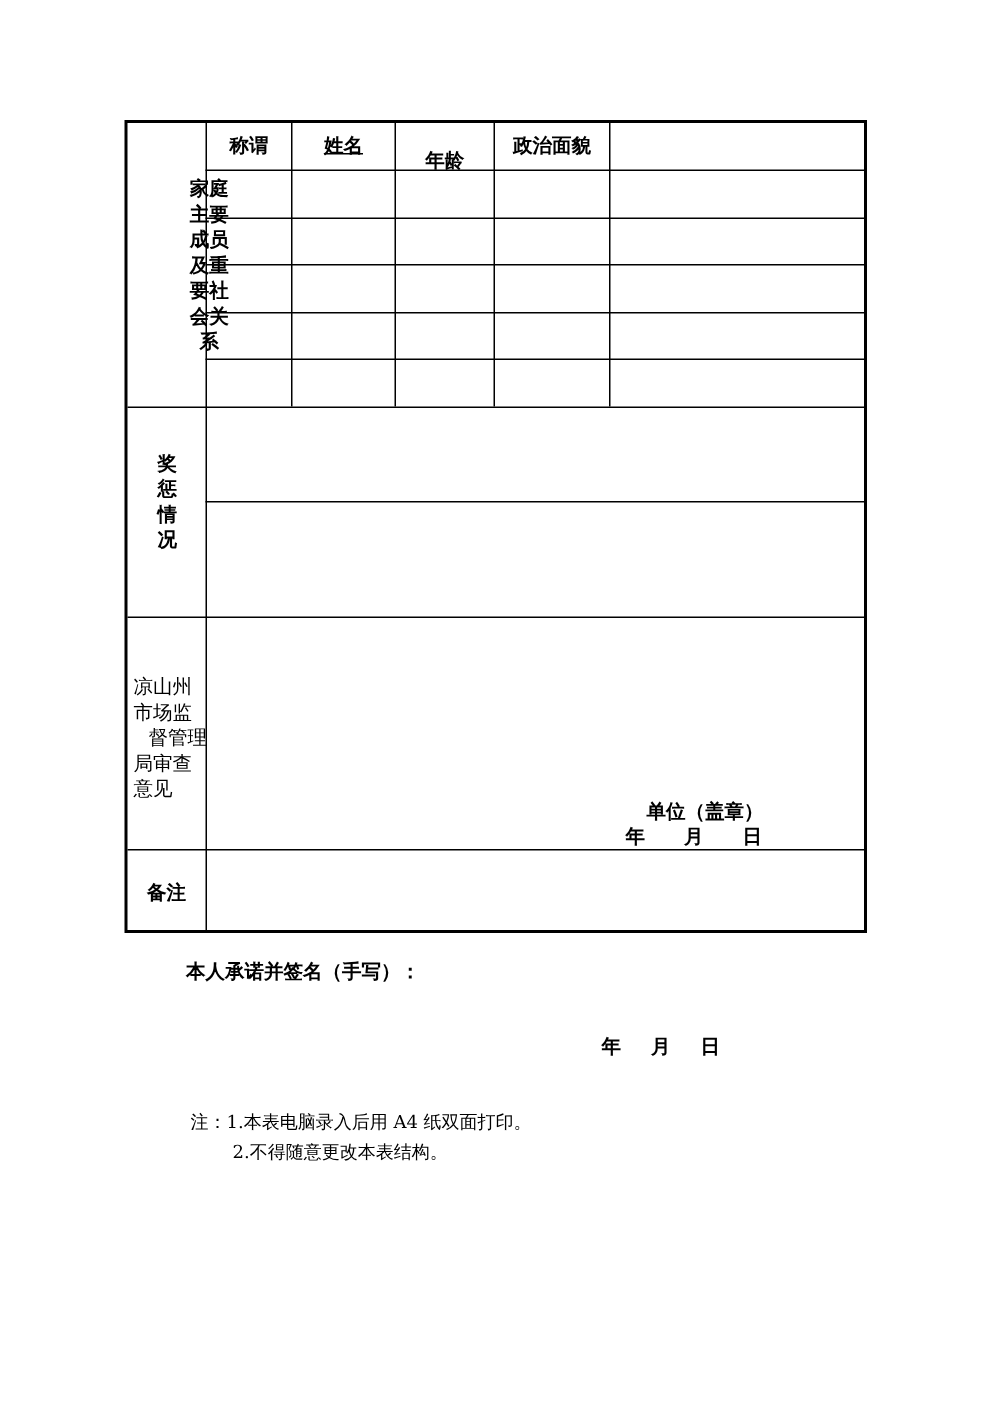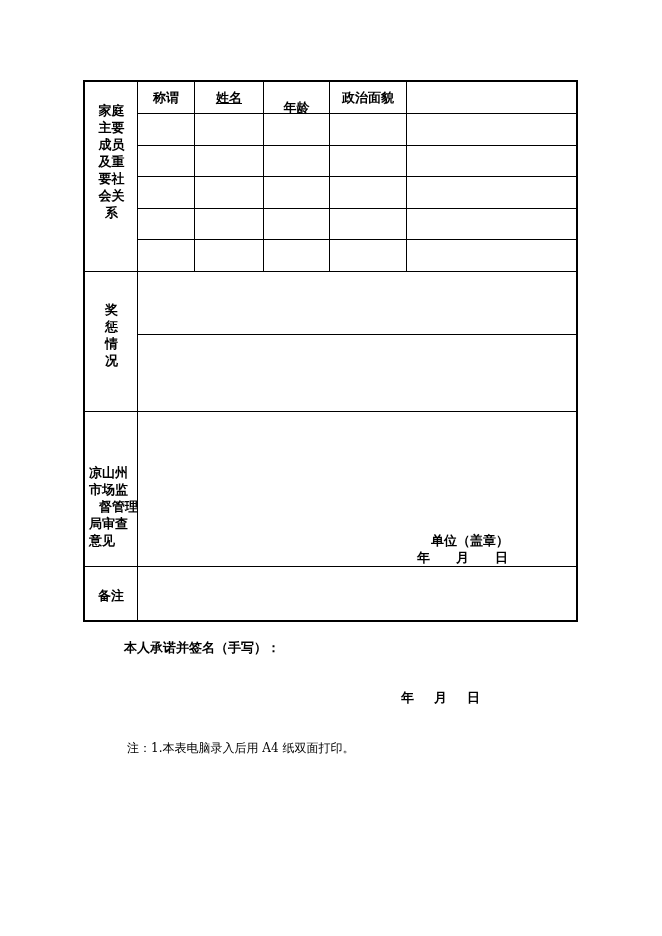--- a/index.html
+++ b/index.html
@@ -38,21 +38,21 @@
     <div class="line-h" style="left:52px; width:441px; top:252px;"></div>
     <div class="line-h" style="left:0; width:493px; top:329px;"></div>
     <div class="line-h" style="left:0; width:493px; top:484px;"></div>
 
     <div class="line-v" style="left:52px; top:0; height:538px;"></div>
     <div class="line-v" style="left:109px; top:0; height:189px;"></div>
     <div class="line-v" style="left:178px; top:0; height:189px;"></div>
     <div class="line-v" style="left:244px; top:0; height:189px;"></div>
     <div class="line-v" style="left:321px; top:0; height:189px;"></div>
 
-    <div class="side-label" style="top:20px;">
+    <div class="side-label" style="top:36px;margin-left:28px;">
       <span>家庭</span>
       <span>主要</span>
       <span>成员</span>
       <span>及重</span>
       <span>要社</span>
       <span>会关</span>
       <span>系</span>
     </div>
 
     <div class="cell-text" style="left:53px; width:56px; top:7px;">称谓</div>
@@ -98,21 +98,21 @@
 
     <div class="side-label" style="top:219px;">
       <span>奖</span>
       <span>惩</span>
       <span>情</span>
       <span>况</span>
     </div>
     <div class="input-cell" style="left:53px; top:190px; width:440px; height:62px;"></div>
     <div class="input-cell" style="left:53px; top:253px; width:440px; height:76px;"></div>
 
-    <div class="side-label" style="top:382px; font-weight:bold; font-family:'DejaVu Serif','Liberation Serif',serif;">
+    <div class="side-label" style="top:368px; font-weight:normal; font-family:'DejaVu Serif','Liberation Serif',serif;">
       <span style="text-align:left; padding-left:4px;">凉山州</span>
       <span style="text-align:left; padding-left:4px;">市场监</span>
       <span style="text-align:right; padding-left:4px;">督管理</span>
       <span style="text-align:left; padding-left:4px;">局审查</span>
       <span style="text-align:left; padding-left:4px;">意见</span>
     </div>
     <div class="input-cell" style="left:53px; top:330px; width:440px; height:154px;"></div>
     <div class="txt bold" style="left:346px; top:450px;">单位（盖章）</div>
     <div class="txt bold" style="left:332px; top:467px;font-family:Liberation Serif, serif;">年　　月　　日</div>
 
@@ -120,14 +120,15 @@
     <div class="input-cell" style="left:53px; top:485px; width:440px; height:53px;"></div>
   </div>
 
   <div class="txt bold" style="left:124px; top:639px;">本人承诺并签名（手写）：</div>
   <div class="input-cell" style="left:120px; top:656px; width:420px; height:28px;"></div>
   <div class="txt bold" style="left:401px; top:689px;">年</div>
   <div class="txt bold" style="left:434px; top:689px;">月</div>
   <div class="txt bold" style="left:467px; top:689px;">日</div>
 
   <div class="txt note" style="left:127px; top:740px;">注：1.本表电脑录入后用 A4 纸双面打印。</div>
+  <div class="txt note" style="left:155px; top:760px;">2.不得随意更改本表结构。</div>
 
 </div>
 
 </body></html>

